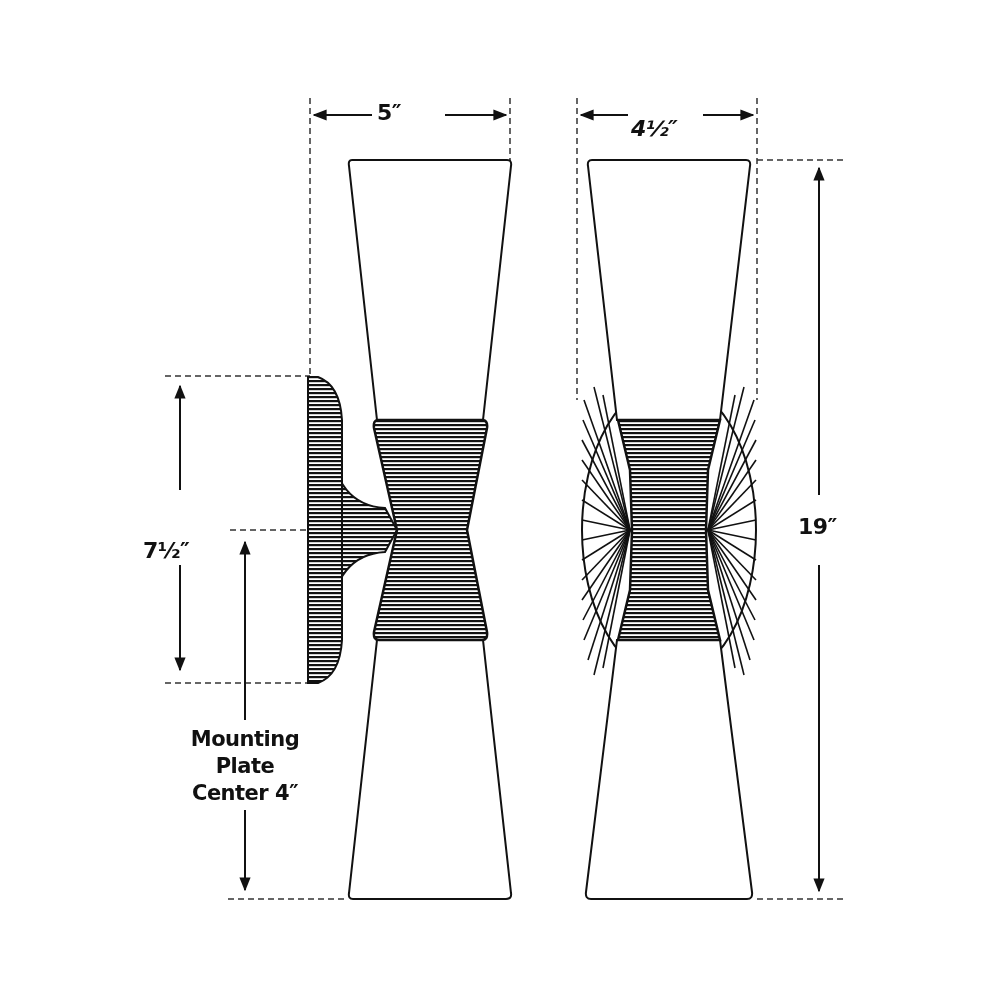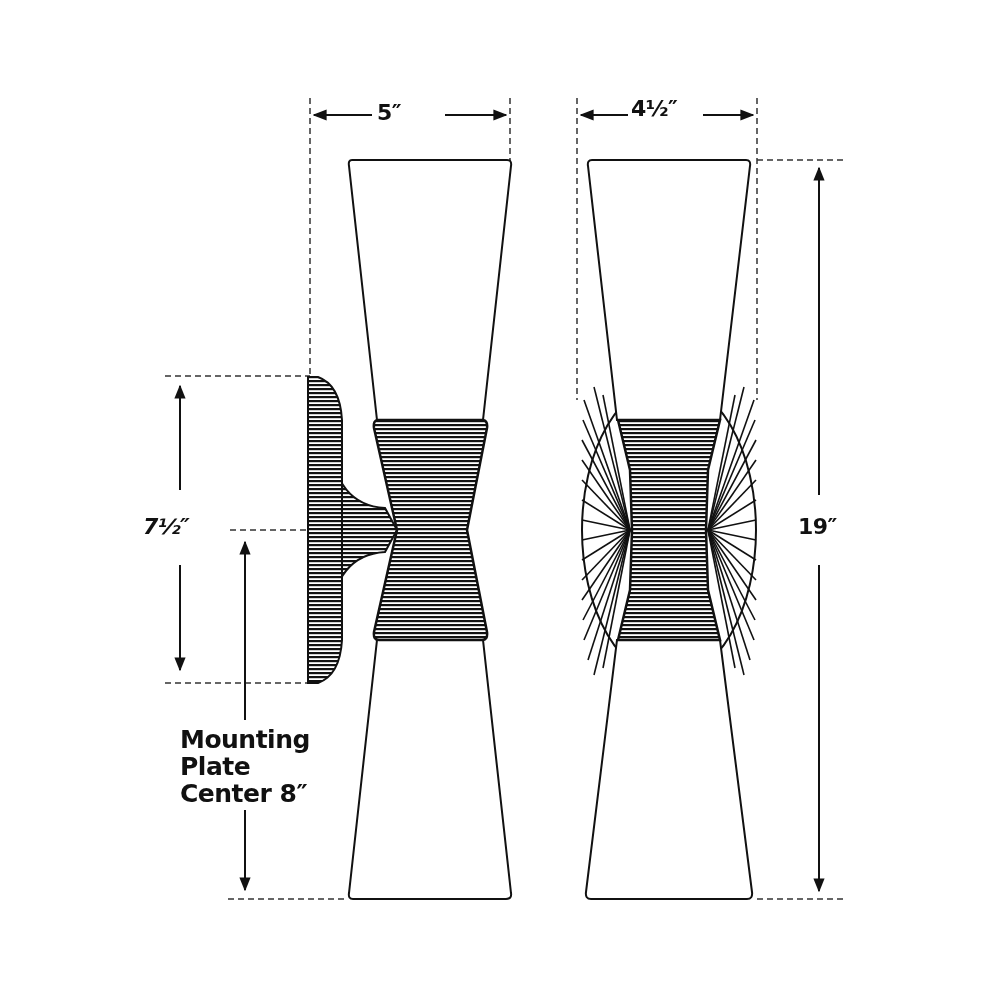--- a/index.html
+++ b/index.html
@@ -1,20 +1,20 @@
 <!DOCTYPE html>
 <html><head>
 <meta charset="utf-8">
 <style>
   html, body { margin:0; padding:0; background:#ffffff; }
   body { width:1000px; height:1000px; position:relative; overflow:hidden;
          font-family:"DejaVu Sans", "Liberation Sans", sans-serif; }
   svg { position:absolute; left:0; top:0; }
   .lbl { position:absolute; color:#111; font-weight:bold; font-size:22px; letter-spacing:-0.5px; }
-  .lbl-multi { text-align:left; line-height:27px; font-size:25px; }
+  .lbl-multi { text-align:center; line-height:27px; font-size:21px; }
 </style>
 </head>
 <body>
 
 <svg width="1000" height="1000" viewBox="0 0 1000 1000">
   <defs>
     <pattern id="wrapH" width="6" height="4" patternUnits="userSpaceOnUse">
       <rect width="6" height="4" fill="#fff"></rect>
       <rect y="0" width="6" height="2.2" fill="#111"></rect>
     </pattern>
@@ -121,21 +121,21 @@
 
     <path d="M592,160 Q587,160 588,166 L617,420 L720,420 L750,166 Q751,160 746,160 Z" fill="#fff" stroke="#111" stroke-width="2"></path>
 
     <path d="M617,640 L720,640 L752,892 Q753,899 747,899 L591,899 Q585,899 586,892 Z" fill="#fff" stroke="#111" stroke-width="2"></path>
 
     <path d="M618,420 L720,420 L708,470 L706,530 L708,590 L720,640 L618,640 L630,590 L632,530 L630,470 Z" fill="url(#wrapH)" stroke="#111" stroke-width="2.5"></path>
   </g>
 </svg>
 
 <div class="lbl" style="left:377px; top:100px;">5″</div>
-<div class="lbl" style="left:631px; top:96px;">4½″</div>
+<div class="lbl" style="left:631px; top:116px;font-style:italic;">4½″</div>
 <div class="lbl" style="left:798px; top:514px;">19″</div>
-<div class="lbl" style="left:143px; top:514px;font-style:italic;">7½″</div>
+<div class="lbl" style="left:143px; top:538px;">7½″</div>
 
 <div class="lbl lbl-multi" style="left:180px; top:726px; width:130px;">
   <div>Mounting</div>
   <div>Plate</div>
-  <div>Center 8″</div>
+  <div>Center 4″</div>
 </div>
 
 </body></html>

